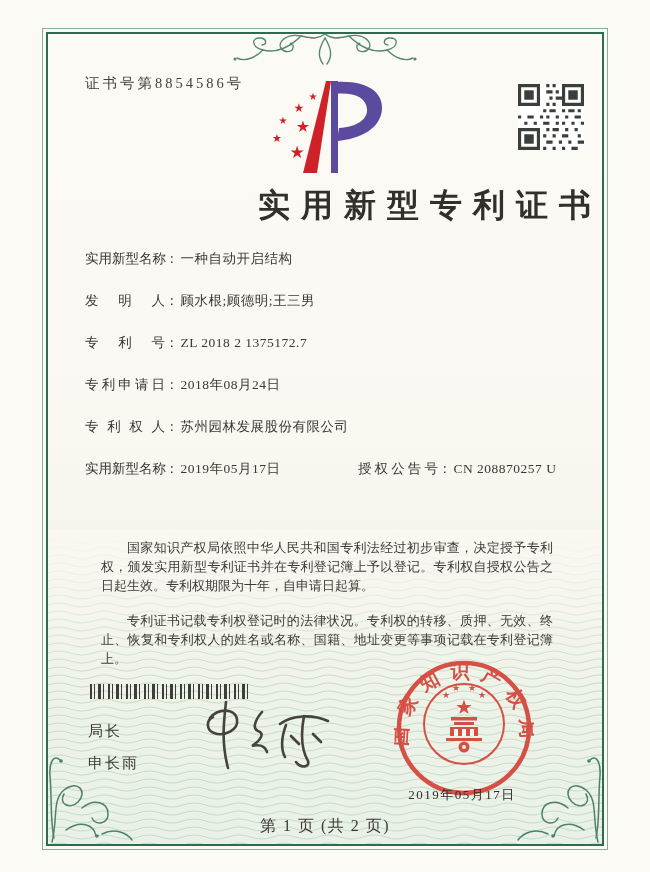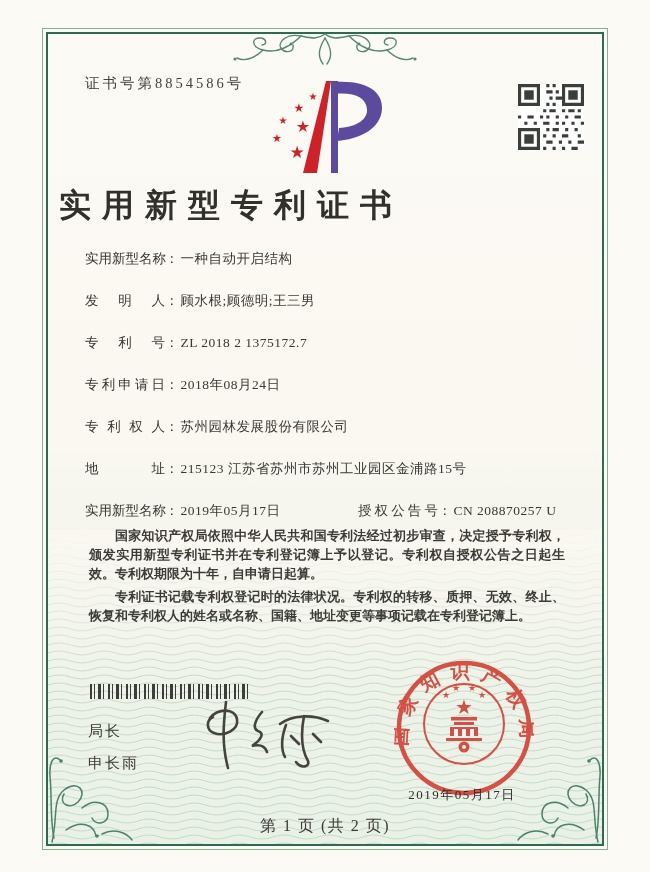--- a/index.html
+++ b/index.html
@@ -17,33 +17,33 @@
             background:linear-gradient(180deg,#faf8f1 0%,rgba(250,248,241,0) 100%);}
   
   .orn{position:absolute;pointer-events:none;}
   .orn-top{left:50%;top:-4px;transform:translateX(-50%);}
   .orn-bl{left:-2px;bottom:-2px;}
   .orn-br{right:-2px;bottom:-2px;}
   
   .cert-no{position:absolute;left:37px;top:40px;font-size:14.5px;letter-spacing:3px;color:#45423c;text-align:center;}
   .logo{position:absolute;left:219px;top:44px;}
   .qr{position:absolute;left:470px;top:50px;}
-  .title{position:absolute;left:0;top:150px;width:100%;text-align:left;
+  .title{position:absolute;left:0;top:150px;width:100%;text-align:right;
          font-size:32px;font-weight:600;letter-spacing:11px;color:#32302c;text-indent:11px;}
   
   .fields{position:absolute;left:37px;right:26px;top:212px;font-size:13.5px;}
   .f-row{height:39px;line-height:20px;padding-top:3px;white-space:nowrap;}
   .f-label{display:inline-block;width:80px;text-align:justify;text-align-last:justify;color:#3a3834;}
   .f-colon{margin:0 2px 0 0;}
   .f-value{letter-spacing:.5px;}
   .grant-pair2{margin-left:74px;}
   
   .paras{position:absolute;left:37px;right:33px;top:488px;font-size:13px;line-height:19px;
          text-align:justify;color:#3d3b37;}
-  .paras p{margin:4px;text-indent:2em;font-weight:bold;}
+  .paras p{margin:16px;text-indent:2em;}
   
   .barcode{position:absolute;left:42px;top:650px;width:162px;height:15px;
            background:repeating-linear-gradient(90deg,
              #3d3d3b 0 2px,transparent 2px 4px,#3d3d3b 4px 5px,transparent 5px 8px,
              #3d3d3b 8px 11px,transparent 11px 13px,#3d3d3b 13px 14px,transparent 14px 18px);}
   .signer-title{position:absolute;left:40px;top:688px;font-size:15px;letter-spacing:2px;
                 font-family:"Liberation Sans","DejaVu Sans",sans-serif;color:#3b3935;}
   .signer-name{position:absolute;left:40px;top:720px;font-size:15px;letter-spacing:2px;
                font-family:"Liberation Sans","DejaVu Sans",sans-serif;color:#3b3935;}
   .signature{position:absolute;left:140px;top:660px;}
@@ -157,23 +157,20 @@
       <div class="f-row">
         <span class="f-label">专利号</span><span class="f-colon">：</span><span class="f-value">ZL 2018 2 1375172.7</span>
       </div>
       <div class="f-row">
         <span class="f-label">专利申请日</span><span class="f-colon">：</span><span class="f-value">2018年08月24日</span>
       </div>
       <div class="f-row">
         <span class="f-label">专利权人</span><span class="f-colon">：</span><span class="f-value">苏州园林发展股份有限公司</span>
       </div>
       <div class="f-row">
-        <span class="f-label">地址</span><span class="f-colon">：</span><span class="f-value">215123 江苏省苏州市苏州工业园区金浦路15号</span>
-      </div>
-      <div class="f-row">
         <span><span class="f-label">实用新型名称</span><span class="f-colon">：</span><span class="f-value">2019年05月17日</span></span>
         <span class="grant-pair2"><span class="f-label">授权公告号</span><span class="f-colon">：</span><span class="f-value">CN 208870257 U</span></span>
       </div>
     </div>
 
     <div class="paras">
       <p>国家知识产权局依照中华人民共和国专利法经过初步审查，决定授予专利权，颁发实用新型专利证书并在专利登记簿上予以登记。专利权自授权公告之日起生效。专利权期限为十年，自申请日起算。</p>
       <p>专利证书记载专利权登记时的法律状况。专利权的转移、质押、无效、终止、恢复和专利权人的姓名或名称、国籍、地址变更等事项记载在专利登记簿上。</p>
     </div>
 

